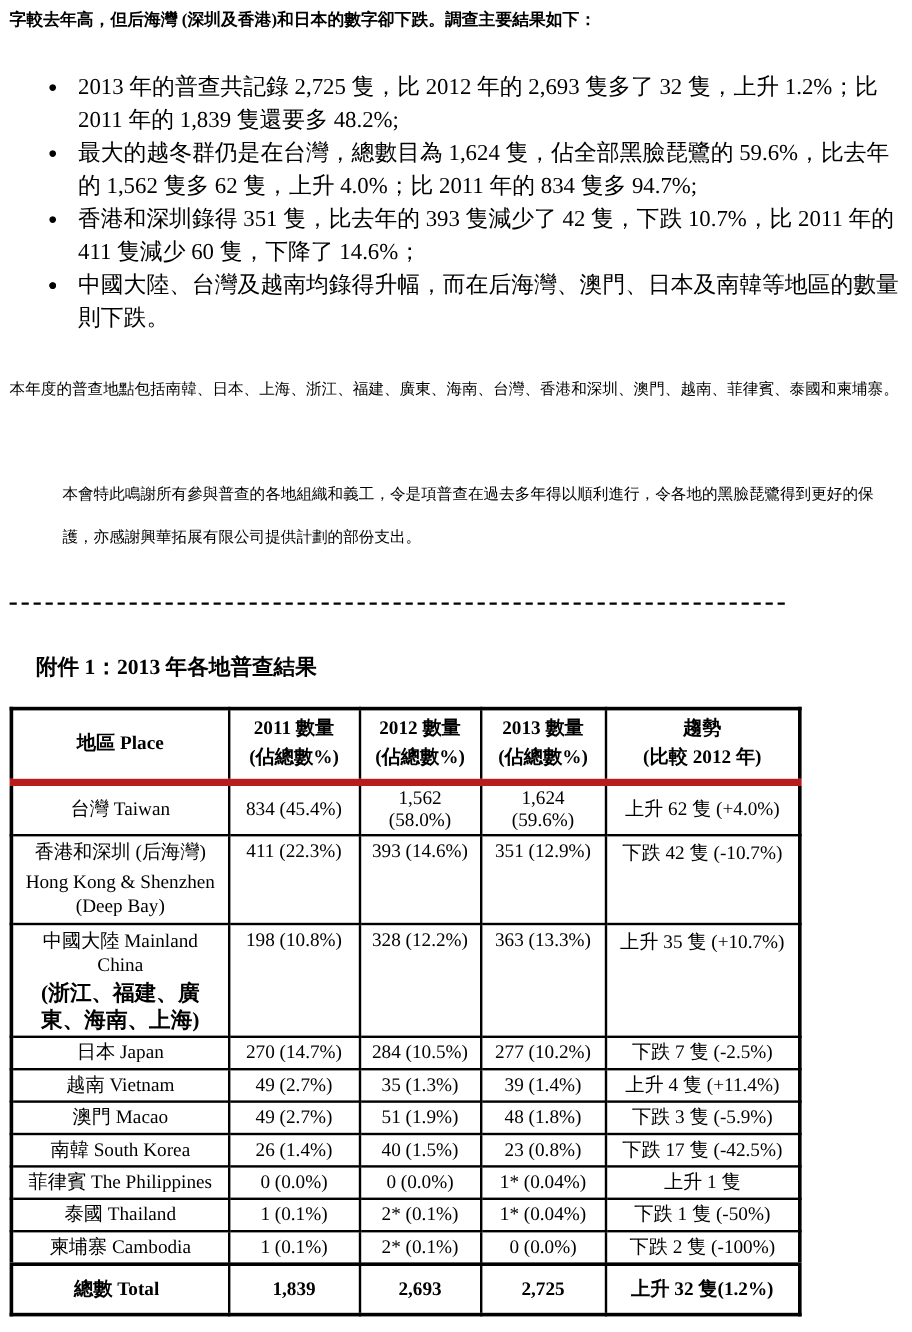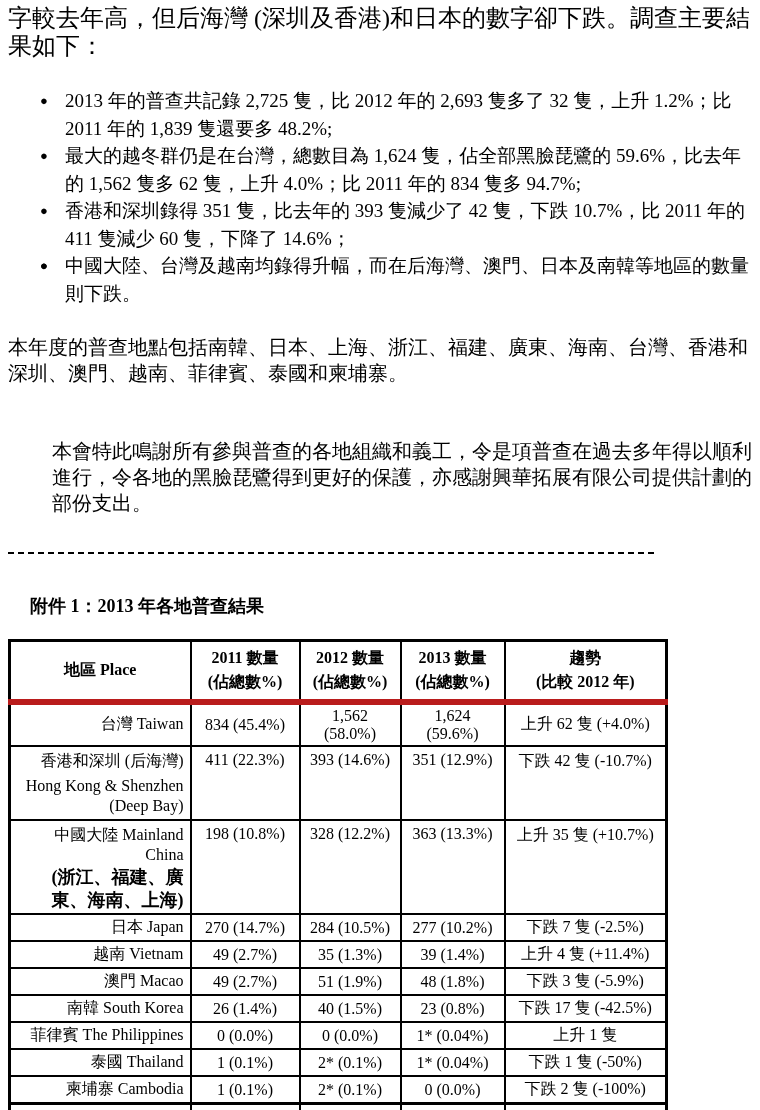--- a/index.html
+++ b/index.html
@@ -3,32 +3,32 @@
 <meta charset="utf-8">
 <style>
   html,body { margin:0; padding:0; background:#ffffff; }
   body {
     width:760px; height:1110px;
     font-family:"Liberation Serif","DejaVu Serif",serif;
     color:#000; position:relative; overflow:hidden;
   }
   .page { padding:4px 8px 0 8px; }
 
-  .intro { font-size:24px; line-height:28px; margin:0; }
+  .intro { font-size:14px; line-height:28px; margin:0;font-weight:bold; }
 
   ul.bullets { margin:27px 0 0 0; padding:0; }
   ul.bullets li {
     list-style:none; position:relative;
     padding-left:57px; font-size:19px; line-height:27.5px;
   }
   ul.bullets li .dot {
     position:absolute; left:32px; top:0px; font-size:13px;
   }
 
-  .para { font-size:20px; line-height:26px; margin:27px 0 0 0; }
+  .para { font-size:13px; line-height:36px; margin:27px 0 0 0; }
   .para.ack { margin-top:52px;margin-left:44px; }
 
   .divider { margin-top:36px; width:646px; border-top:2.5px dashed #000; height:0; }
 
   .attachment-title { margin-top:40px; font-size:18px; font-weight:bold;padding-left:22px; }
 
   table.census {
     margin-top:21px; border-collapse:collapse; table-layout:fixed;
     width:657px; font-size:16px;
   }
@@ -36,21 +36,21 @@
   table.census { border:3px solid #000; }
   table.census thead tr { border-bottom:6px solid #b91c1c; }
   table.census tr.total-row { border-top:3px solid #000; }
   table.census th { font-weight:bold; vertical-align:middle; text-align:center; line-height:1.5; }
   .col-place { width:181px; }
   .col-2011 { width:109px; }
   .col-2012 { width:101px; }
   .col-2013 { width:104px; }
   .col-trend { width:162px; }
 
-  td.place { text-align:right; padding-left:8px; }
+  td.place { text-align:center; padding-left:8px; }
   td.num, td.trend { text-align:center; }
 
   tr.h-header { height:61px; }
   tr.h-taiwan { height:33px; }
   tr.h-hk { height:74px; }
   tr.h-mainland { height:73px; }
   tr.h-std { height:14px; }
   tr.h-korea { height:27px; }
   tr.total-row { height:42px; font-weight:bold; }
   tr.total-row td.place { text-align:center; padding-left:0; }

